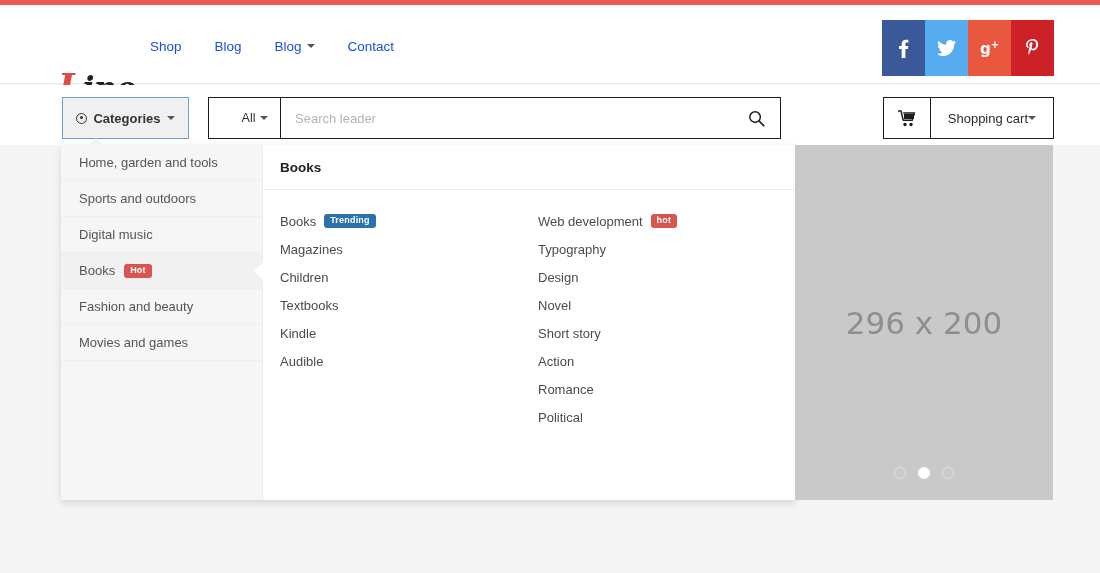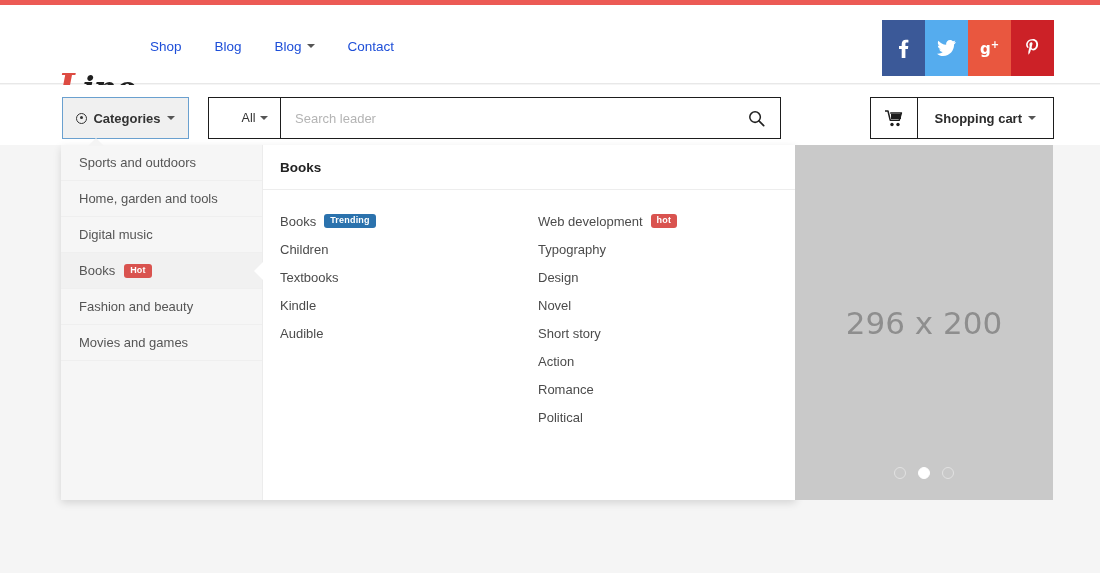--- a/index.html
+++ b/index.html
@@ -129,23 +129,22 @@
     display: flex; align-items: stretch;
   }
   .cart-icon-cell {
     width: 47px;
     border-right: 1.5px solid #1d1d1d;
     display: flex; align-items: center; justify-content: center;
     cursor: pointer;
   }
   .cart-label {
     display: flex; align-items: center; justify-content: center;
-    gap: 6px;
     padding: 0 17px;
-    font-size: 13px; font-weight: bold; color: #2b2b2b;
+    font-size: 13px; font-weight: normal; color: #2b2b2b;
     white-space: nowrap; cursor: pointer;
   }
 
   
   .body-area {
     position: absolute; left: 0; top: 145px;
     width: 1100px; height: 428px;
     background: #f5f5f5;
   }
 
@@ -339,24 +338,24 @@
   </div>
 </div>
 
 <div class="body-area">
 
   <div class="mega">
     <div class="mega-caret"></div>
 
     <div class="mega-side">
       <div class="side-item">
+        <span>Home, garden and tools</span>
+      </div>
+      <div class="side-item">
         <span>Sports and outdoors</span>
-      </div>
-      <div class="side-item">
-        <span>Home, garden and tools</span>
       </div>
       <div class="side-item">
         <span>Digital music</span>
       </div>
       <div class="side-item active">
         <span>Books</span>
         <span class="badge badge-hot">Hot</span>
         <span class="side-caret"></span>
       </div>
       <div class="side-item">
@@ -369,20 +368,23 @@
 
     <div class="mega-main">
       <div class="mega-title">Books</div>
       <div class="mega-cols">
 
         <ul class="mega-col">
           <li>
             <span>Books</span>
             <span class="badge badge-trending">Trending</span>
           </li>
+          <li>
+              <span>Magazines</span>
+            </li>
           <li>
               <span>Children</span>
             </li>
           <li>
               <span>Textbooks</span>
             </li>
           <li>
               <span>Kindle</span>
             </li>
           <li>

